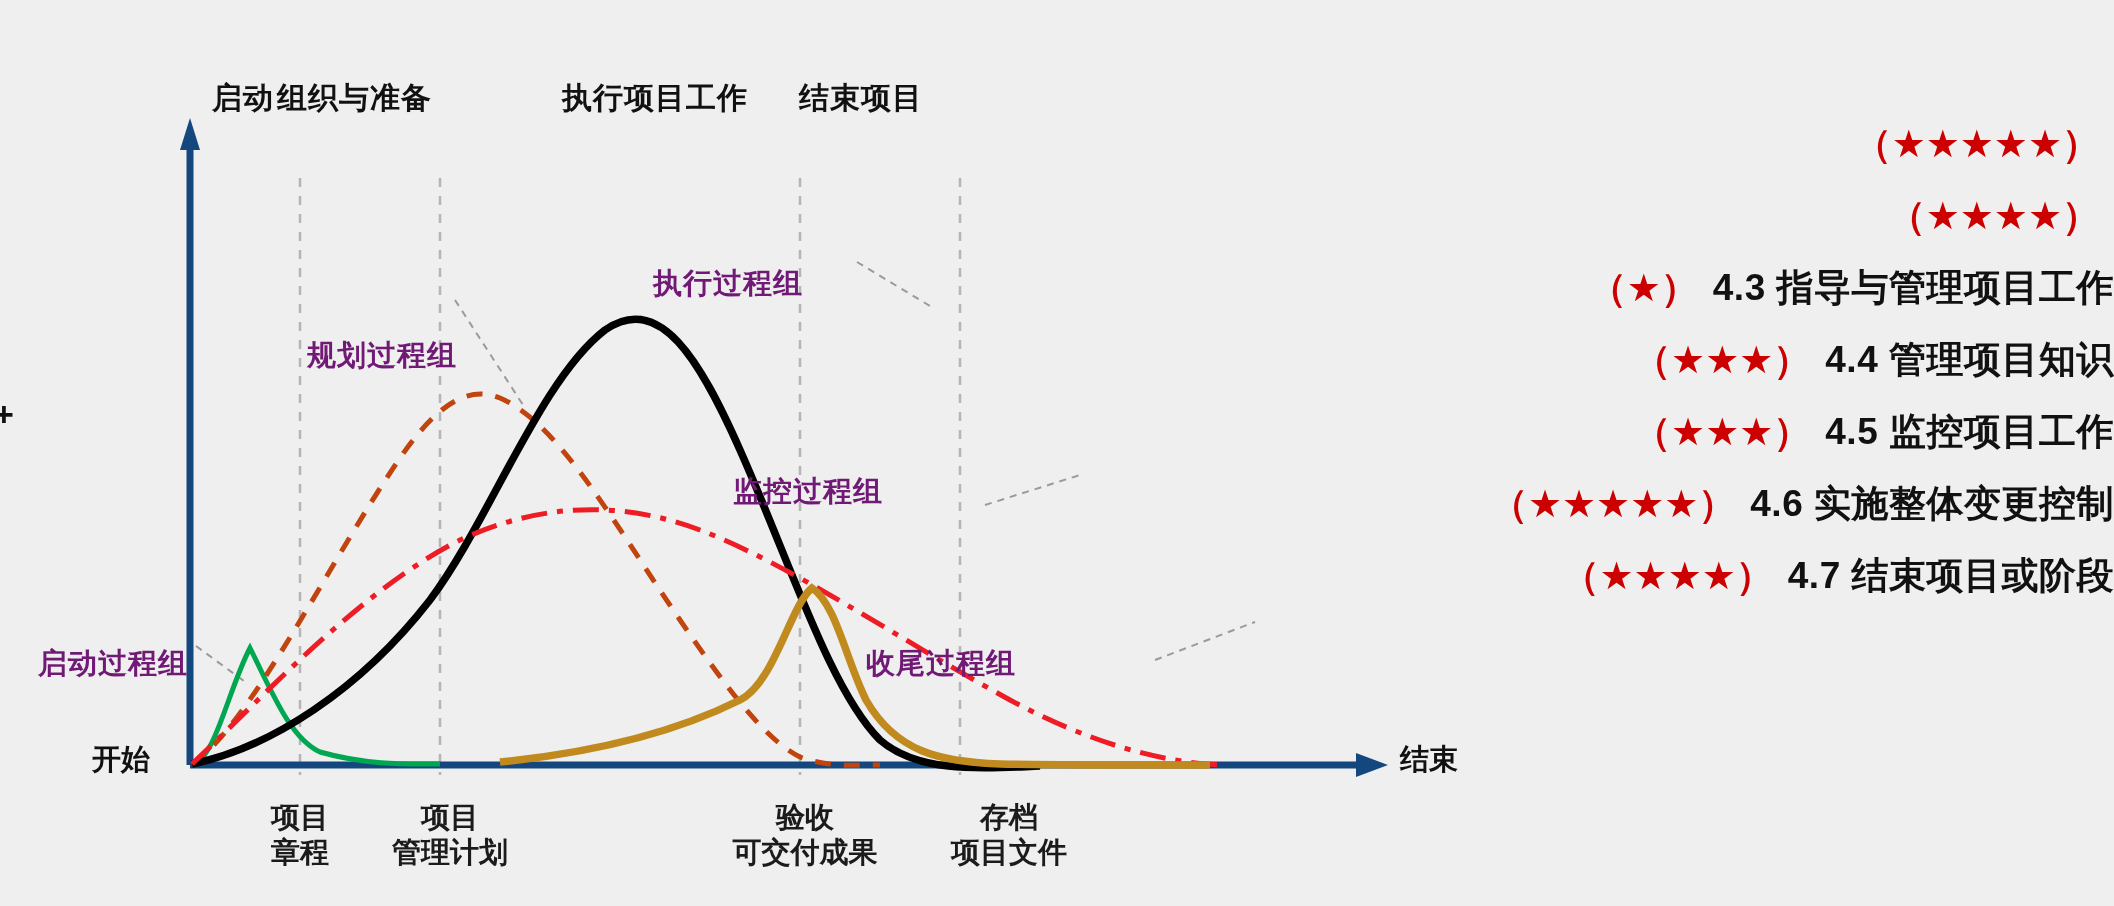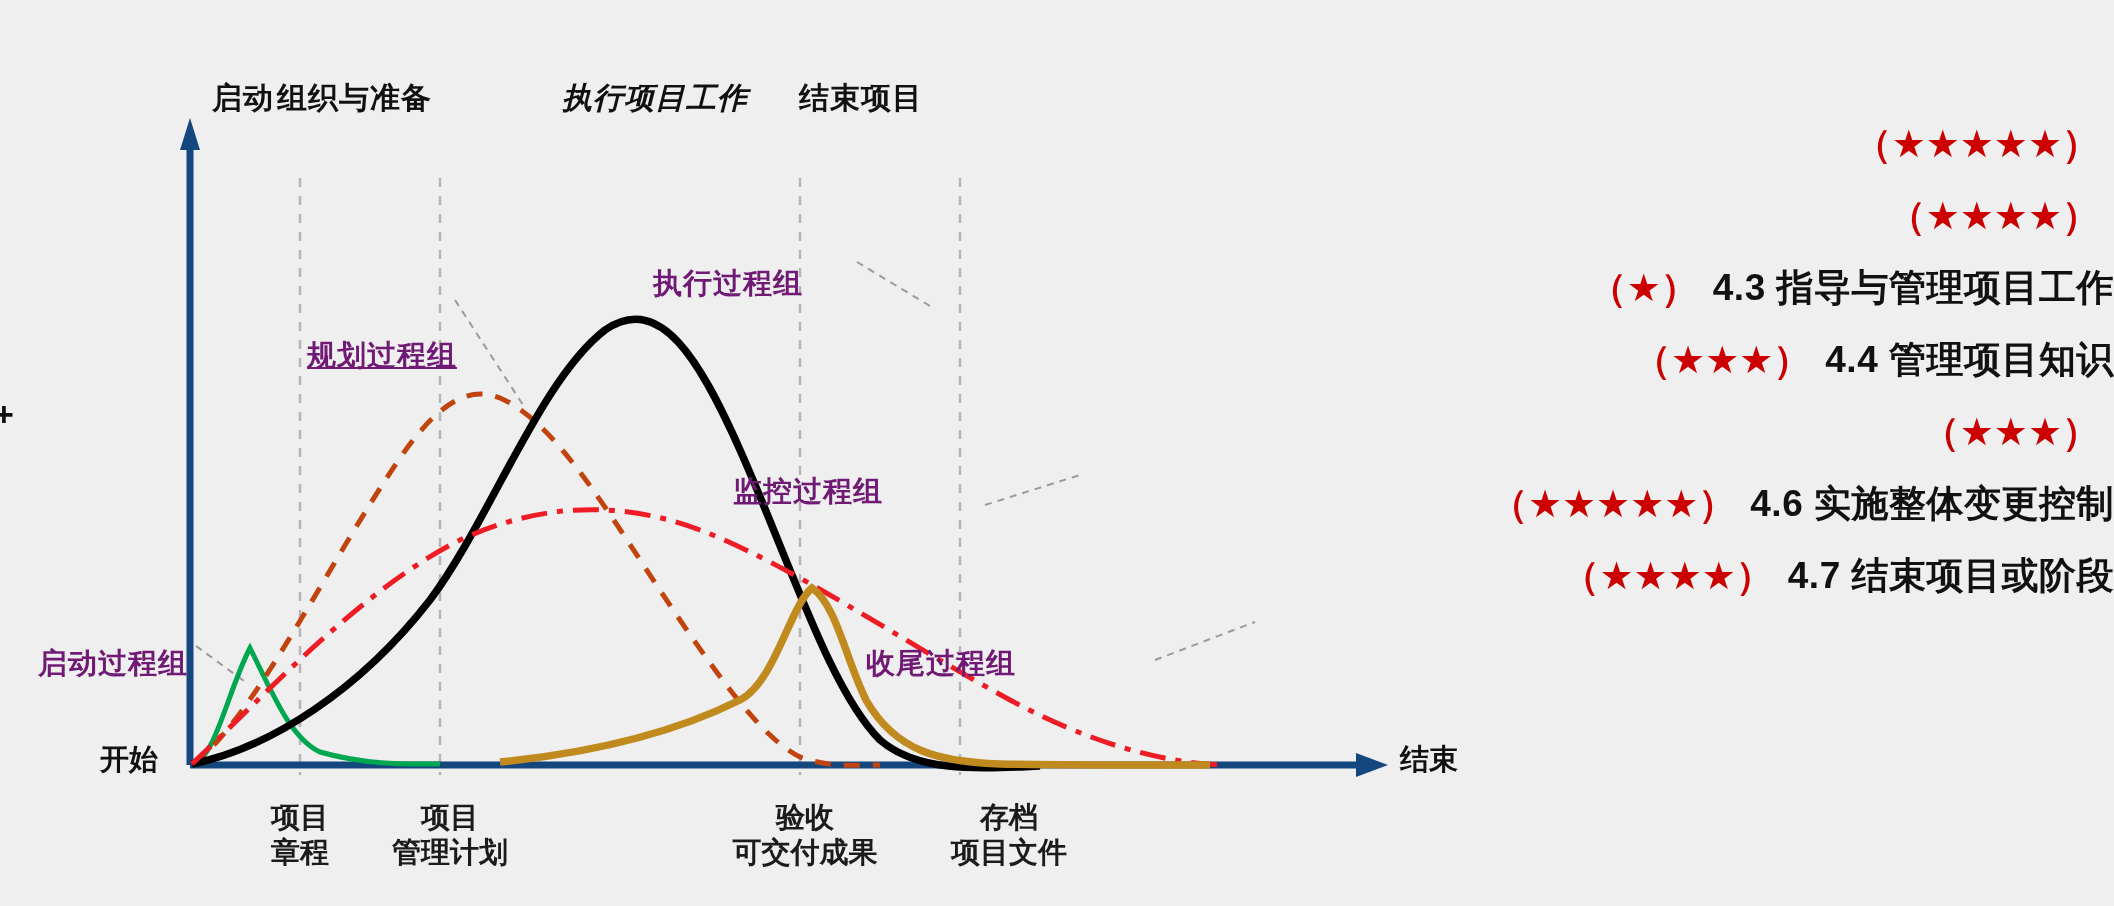--- a/index.html
+++ b/index.html
@@ -130,30 +130,30 @@
 
       <path fill="none" stroke="#000000" stroke-width="7.5" d="M 192,764 C 270,748 360,690 430,600 C 490,520 540,380 605,330 C 660,292 700,360 740,450 C 790,562 830,690 880,740 C 920,775 990,768 1040,766"></path>
 
       <path fill="none" stroke="#ee1c25" stroke-width="5" stroke-dasharray="26 10 6 10" d="M 192,764 C 260,700 360,590 460,540 C 540,503 620,500 700,530 C 790,564 900,640 1010,700 C 1090,743 1160,762 1220,765"></path>
 
       <path fill="none" stroke="#c08a1e" stroke-width="7.5" d="M 500,762 C 600,752 680,730 740,700 C 775,682 790,606 812,588 C 836,604 846,660 866,700 C 896,752 940,762 1000,764 C 1060,765 1140,765 1210,765"></path>
     </svg>
 
     <div class="phase-label" style="left:212px;top:78px;">启动</div>
     <div class="phase-label" style="left:277px;top:78px;">组织与准备</div>
-    <div class="phase-label" style="left:562px;top:78px;font-style:italic;">执行项目工作</div>
+    <div class="phase-label" style="left:562px;top:78px;">执行项目工作</div>
     <div class="phase-label" style="left:799px;top:78px;">结束项目</div>
 
     <div class="curve-label" style="left:38px;top:644px;">启动过程组</div>
-    <div class="curve-label" style="left:307px;top:336px;text-decoration:underline;">规划过程组</div>
+    <div class="curve-label" style="left:307px;top:336px;">规划过程组</div>
     <div class="curve-label" style="left:653px;top:264px;">执行过程组</div>
     <div class="curve-label" style="left:733px;top:472px;">监控过程组</div>
     <div class="curve-label" style="left:866px;top:628px;margin-top:16px;">收尾过程组</div>
 
-    <div class="axis-label" style="left:100px;top:740px;">开始</div>
+    <div class="axis-label" style="left:92px;top:740px;">开始</div>
     <div class="axis-label" style="left:1400px;top:740px;">结束</div>
 
     <div class="plus-mark">+</div>
 
     <div class="milestone" style="left:300px;top:800px;">
       <div>项目</div>
       <div>章程</div>
     </div>
     <div class="milestone" style="left:450px;top:800px;">
       <div>项目</div>
@@ -179,20 +179,21 @@
     <div class="list-row">
       <span class="stars">（★）</span>
       <span class="item-text">4.3 指导与管理项目工作</span>
     </div>
     <div class="list-row">
       <span class="stars">（★★★）</span>
       <span class="item-text">4.4 管理项目知识</span>
     </div>
     <div class="list-row">
       <span class="stars">（★★★）</span>
+      <span class="item-text">4.5 监控项目工作</span>
     </div>
     <div class="list-row">
       <span class="stars">（★★★★★）</span>
       <span class="item-text">4.6 实施整体变更控制</span>
     </div>
     <div class="list-row">
       <span class="stars">（★★★★）</span>
       <span class="item-text">4.7 结束项目或阶段</span>
     </div>
   </div>

